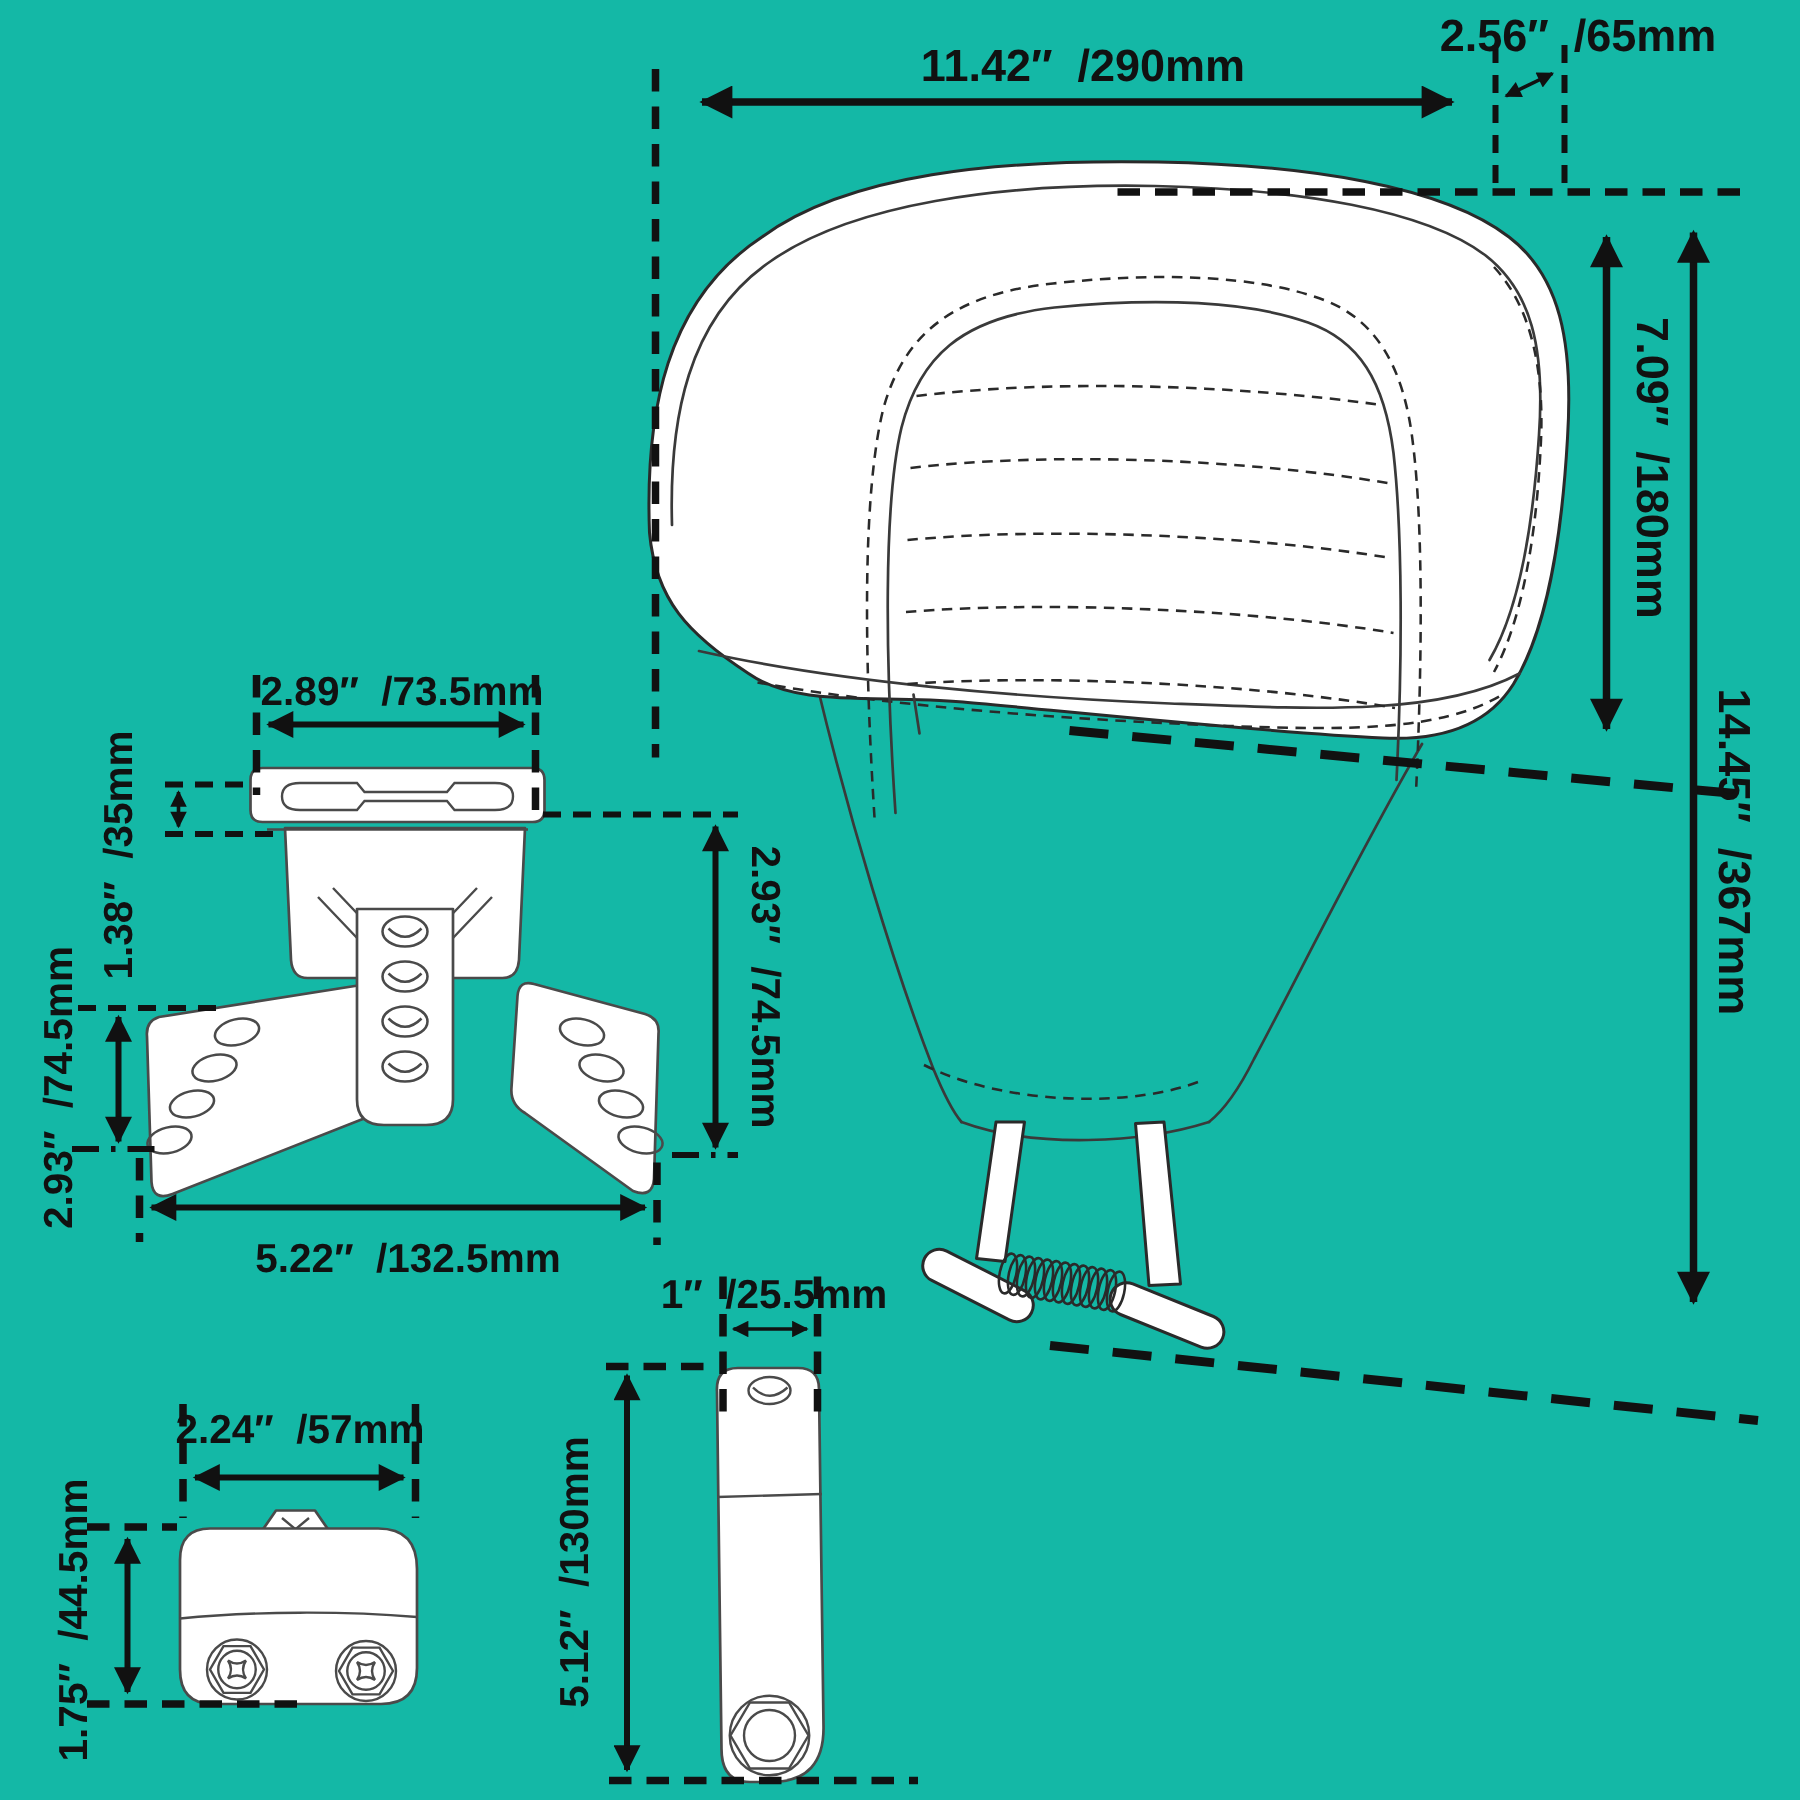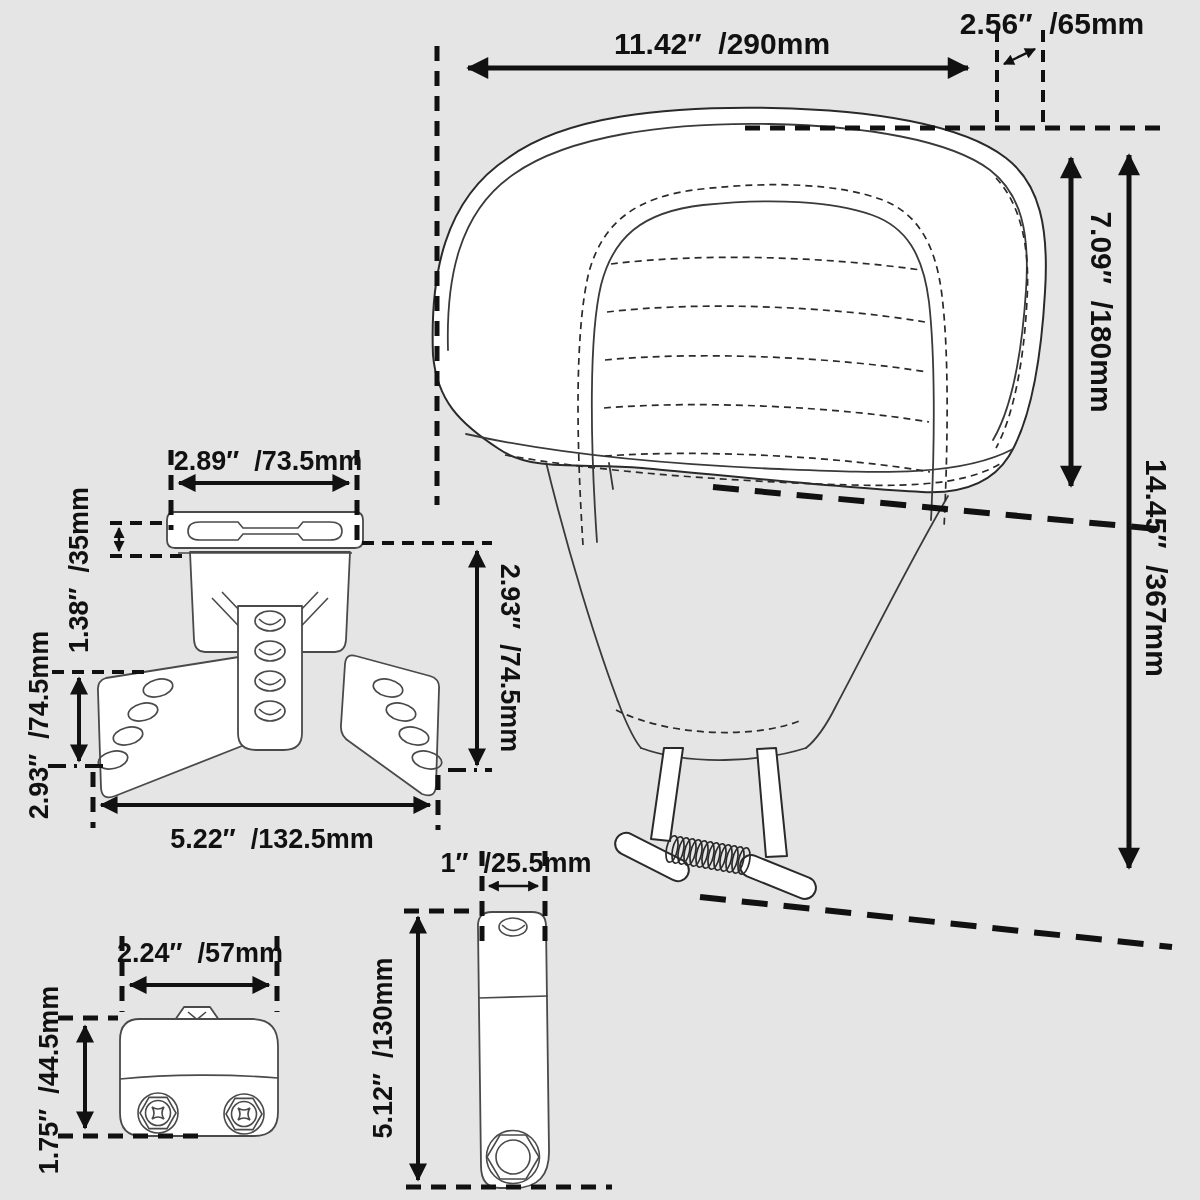--- a/index.html
+++ b/index.html
@@ -1,16 +1,16 @@
 <!DOCTYPE html>
 <html><head>
 <meta charset="utf-8">
 <style>
   html,body{margin:0;padding:0;background:#ffffff;}
-  .canvas{position:relative;width:1200px;height:1200px;background:#e5e5e5;overflow:hidden;
+  .canvas{position:relative;width:1200px;height:1200px;background:#14b8a6;overflow:hidden;
           font-family:"Liberation Sans","DejaVu Sans",sans-serif;}
   svg{position:absolute;left:0;top:0;}
   svg text{white-space:pre;fill:#111;font-family:"Liberation Sans","DejaVu Sans",sans-serif;
            font-weight:bold;}
   .t30{font-size:30px;}
   .t27{font-size:27px;}
   .part{fill:#ffffff;stroke:#2a2a2a;stroke-width:2;stroke-linejoin:round;stroke-linecap:round;}
   .partthin{fill:none;stroke:#3a3a3a;stroke-width:1.8;stroke-linecap:round;}
   .hw{fill:#ffffff;stroke:#4a4a4a;stroke-width:1.8;stroke-linejoin:round;}
   .hwthin{fill:none;stroke:#4a4a4a;stroke-width:1.6;}

